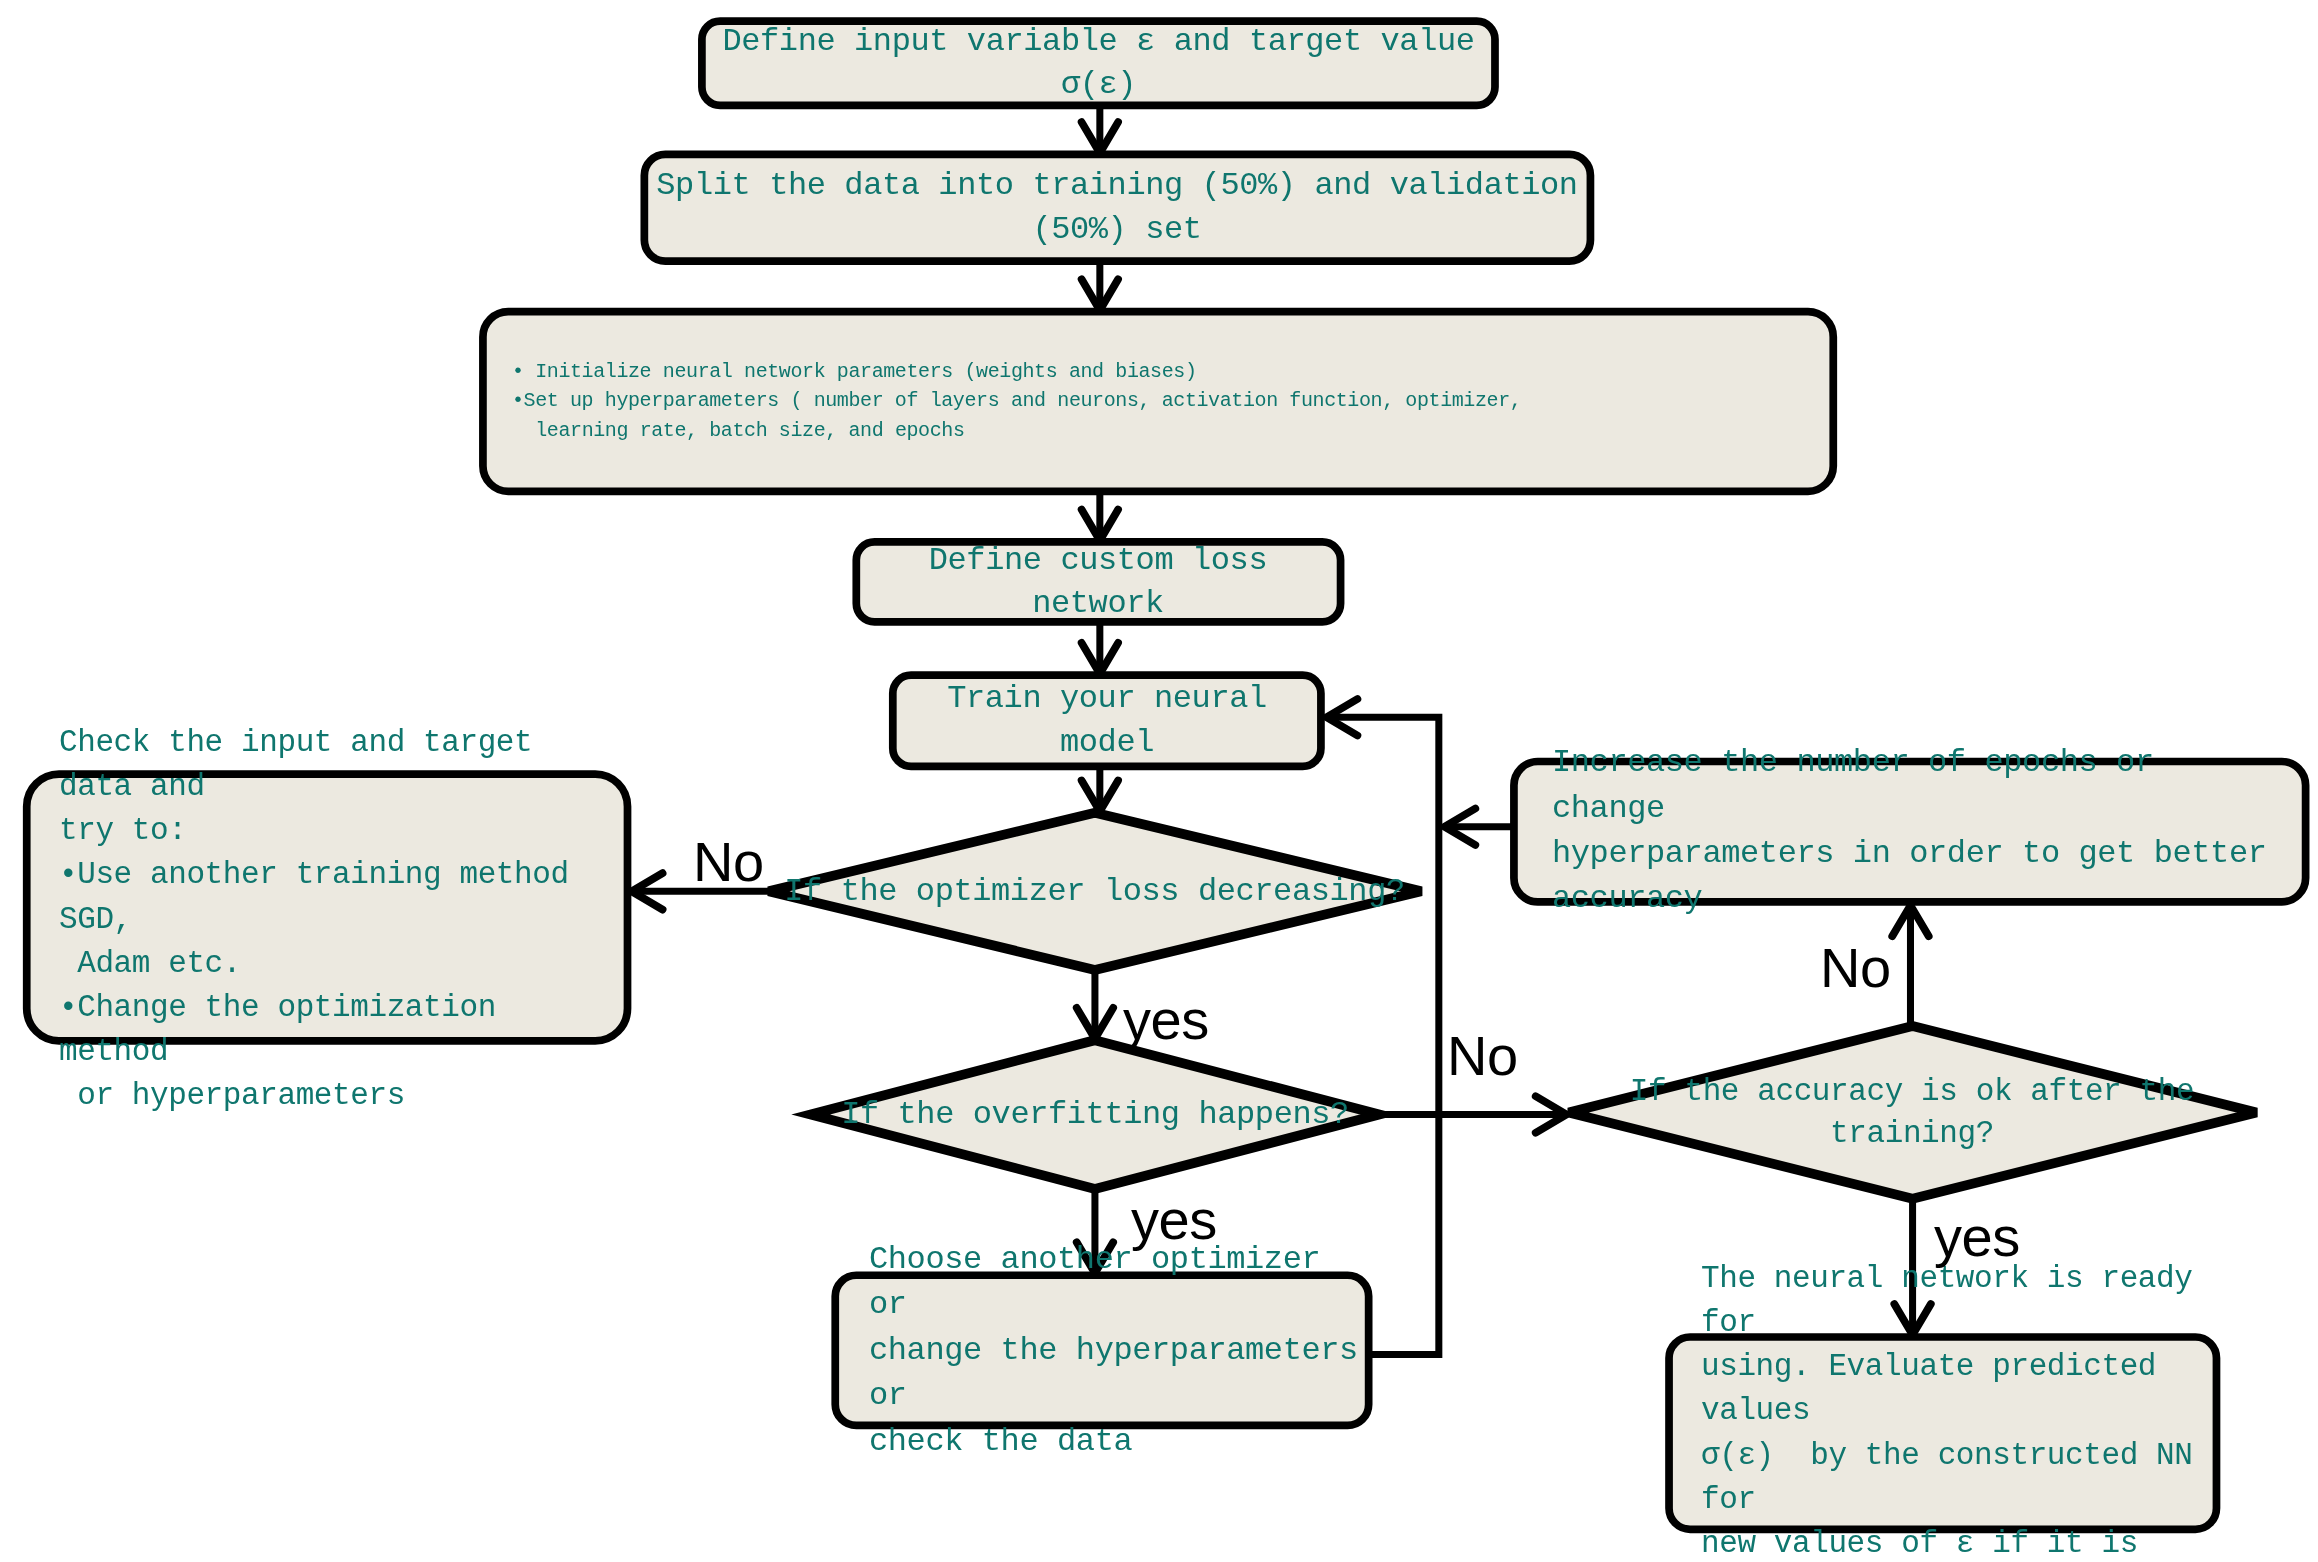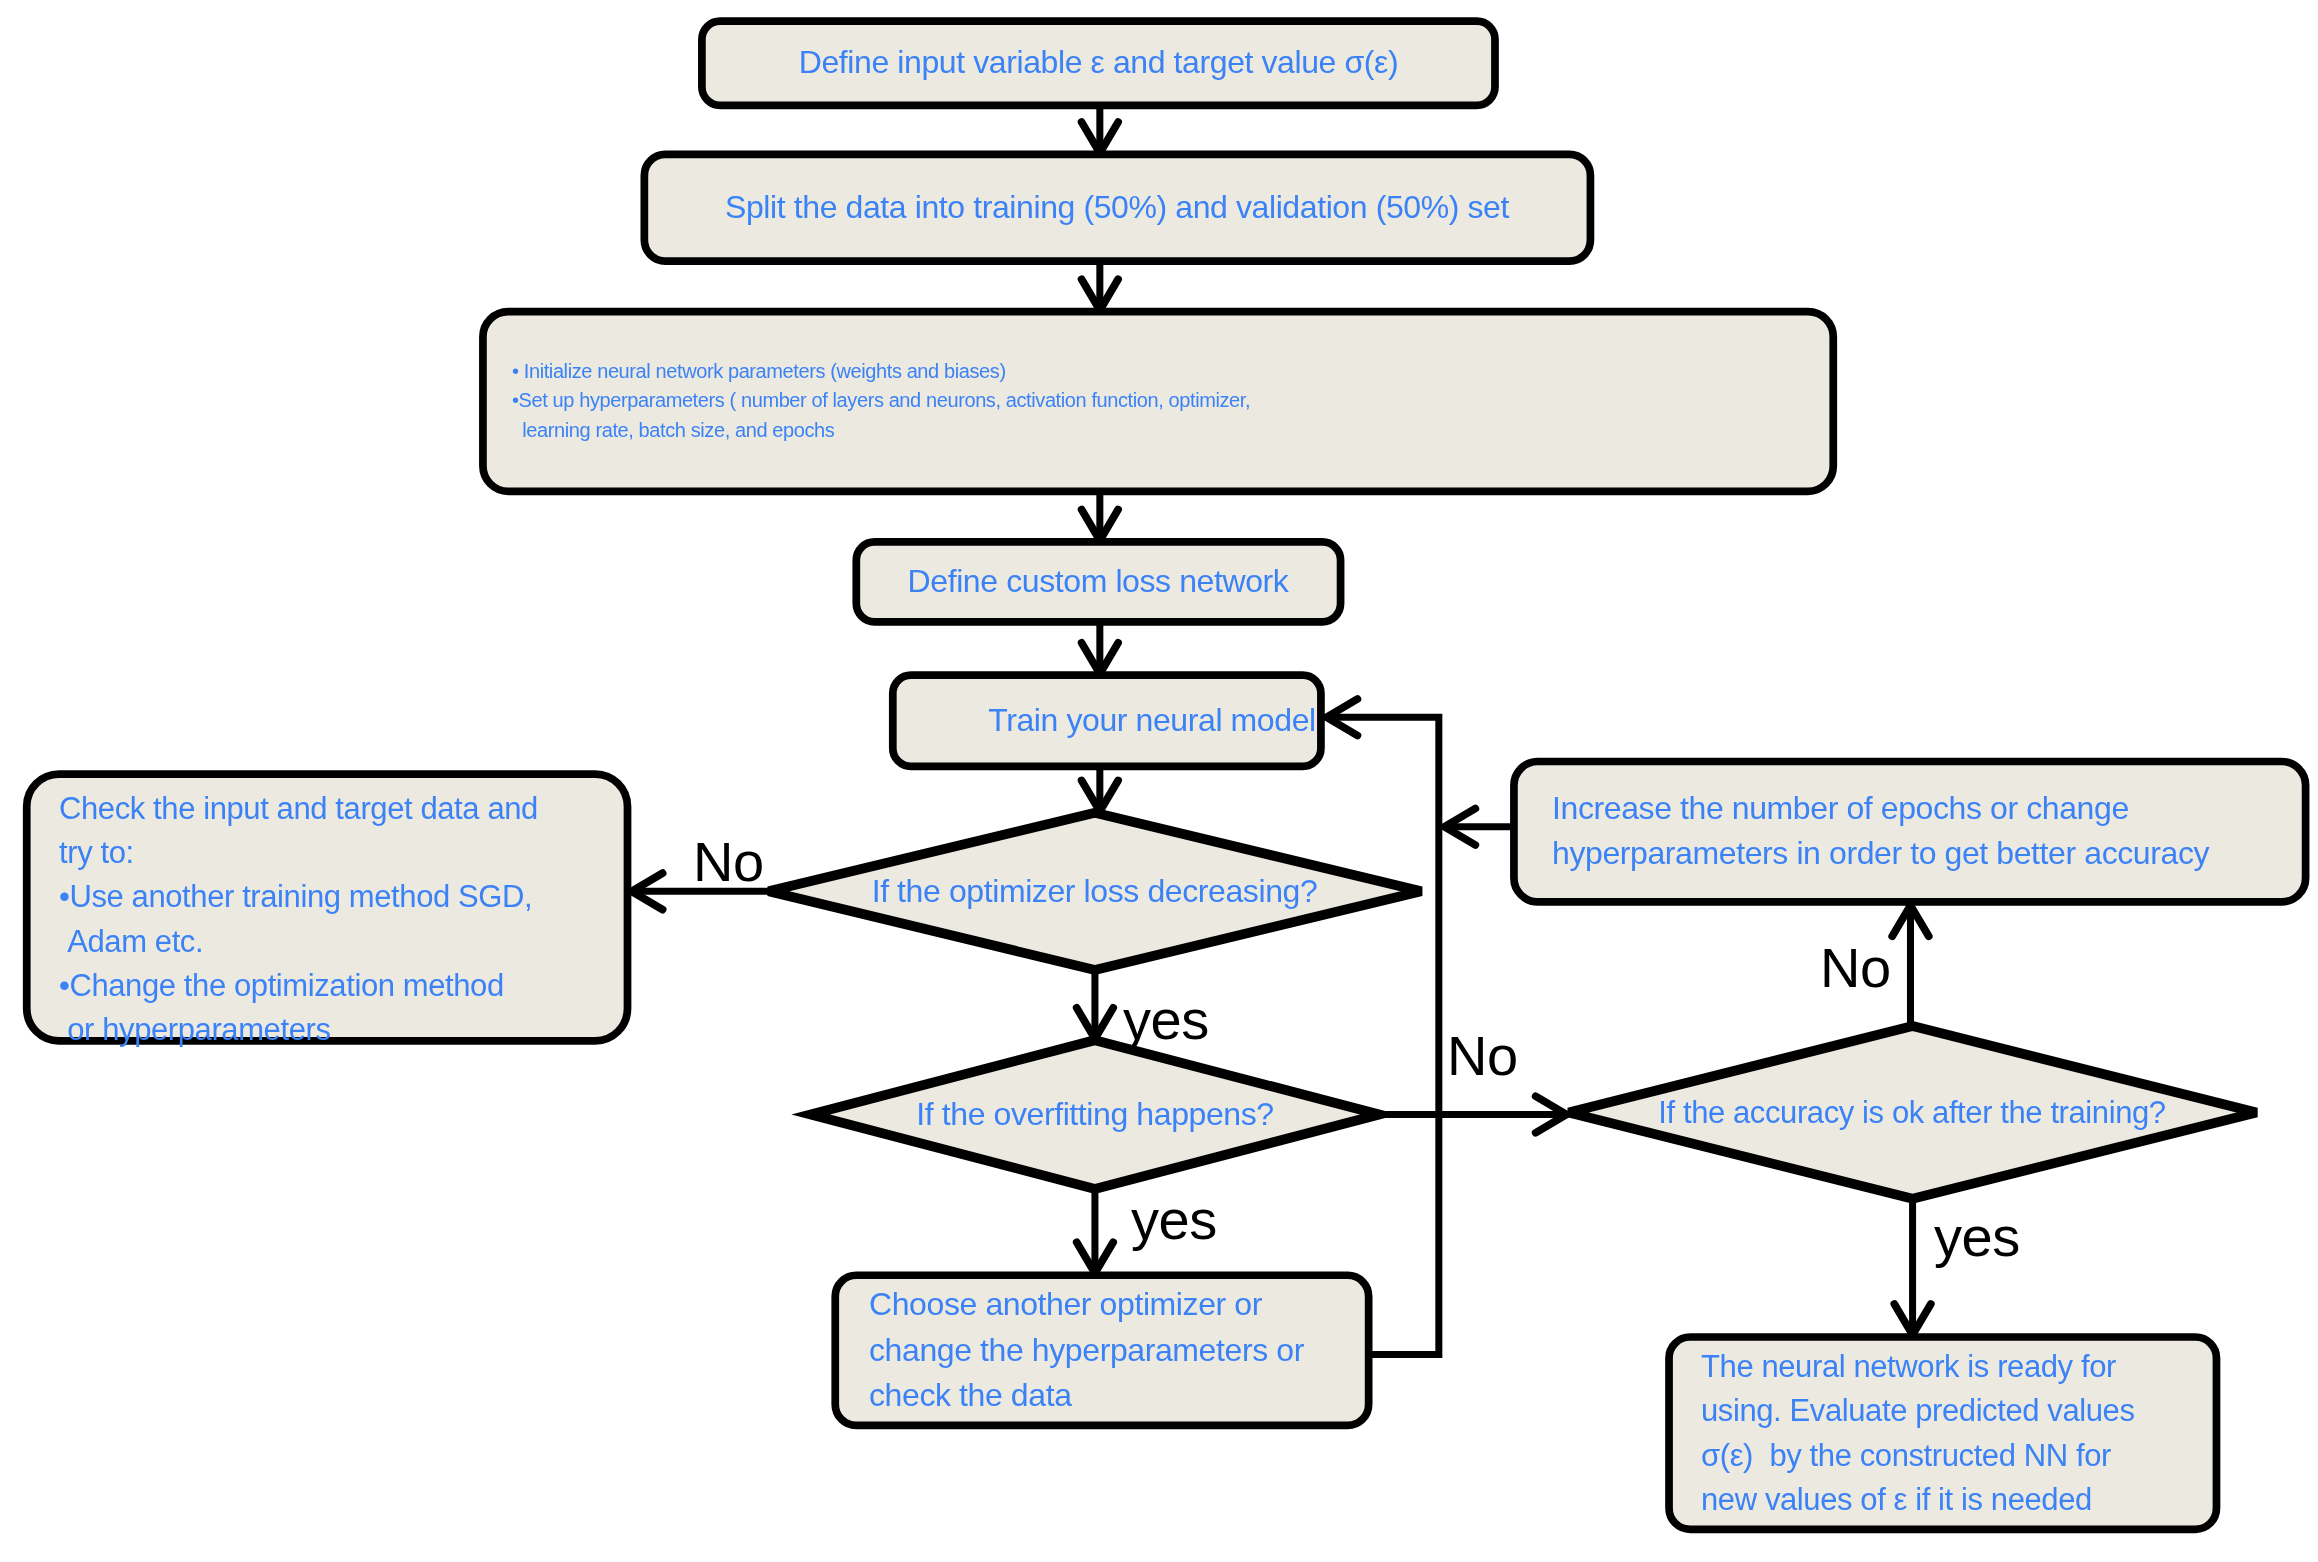--- a/index.html
+++ b/index.html
@@ -16,21 +16,22 @@
   .node-text {
     position: absolute;
     display: flex;
     align-items: center;
     justify-content: center;
     text-align: center;
     font-size: 32px;
     letter-spacing: -0.4px;
     line-height: 1.35;
     white-space: pre-wrap;
-    color: #3b82f6;
+    color: #0f766e;
+    font-family: Liberation Mono, monospace;
   }
   .node-text.left {
     justify-content: flex-start;
     text-align: left;
   }
   .edge-label {
     position: absolute;
     font-size: 56px;
     letter-spacing: -0.4px;
     color: #000000;
@@ -107,21 +108,21 @@
   <div class="node-text" style="left:702px; top:21px; width:793px; height:84px;">Define input variable ε and target value σ(ε)</div>
 
   <div class="node-text" style="left:644px; top:154px; width:946px; height:107px;">Split the data into training (50%) and validation (50%) set</div>
 
   <div class="node-text left" style="left:512px; top:317px; width:1305px; height:168px; font-size:20px; line-height:1.48;">• Initialize neural network parameters (weights and biases)
 •Set up hyperparameters ( number of layers and neurons, activation function, optimizer,
   learning rate, batch size, and epochs</div>
 
   <div class="node-text" style="left:856px; top:542px; width:484px; height:80px;">Define custom loss network</div>
 
-  <div class="node-text" style="left:938px; top:675px; width:428px; height:91px;">Train your neural model</div>
+  <div class="node-text" style="left:893px; top:675px; width:428px; height:91px;">Train your neural model</div>
 
   <div class="node-text" style="left:768px; top:813px; width:653px; height:157px;">If the optimizer loss decreasing?</div>
 
   <div class="node-text left" style="left:59px; top:782px; width:547px; height:251px; font-size:31px; line-height:1.42;margin-top:12px;">Check the input and target data and
 try to:
 •Use another training method SGD,
  Adam etc.
 •Change the optimization method
  or hyperparameters</div>
 

